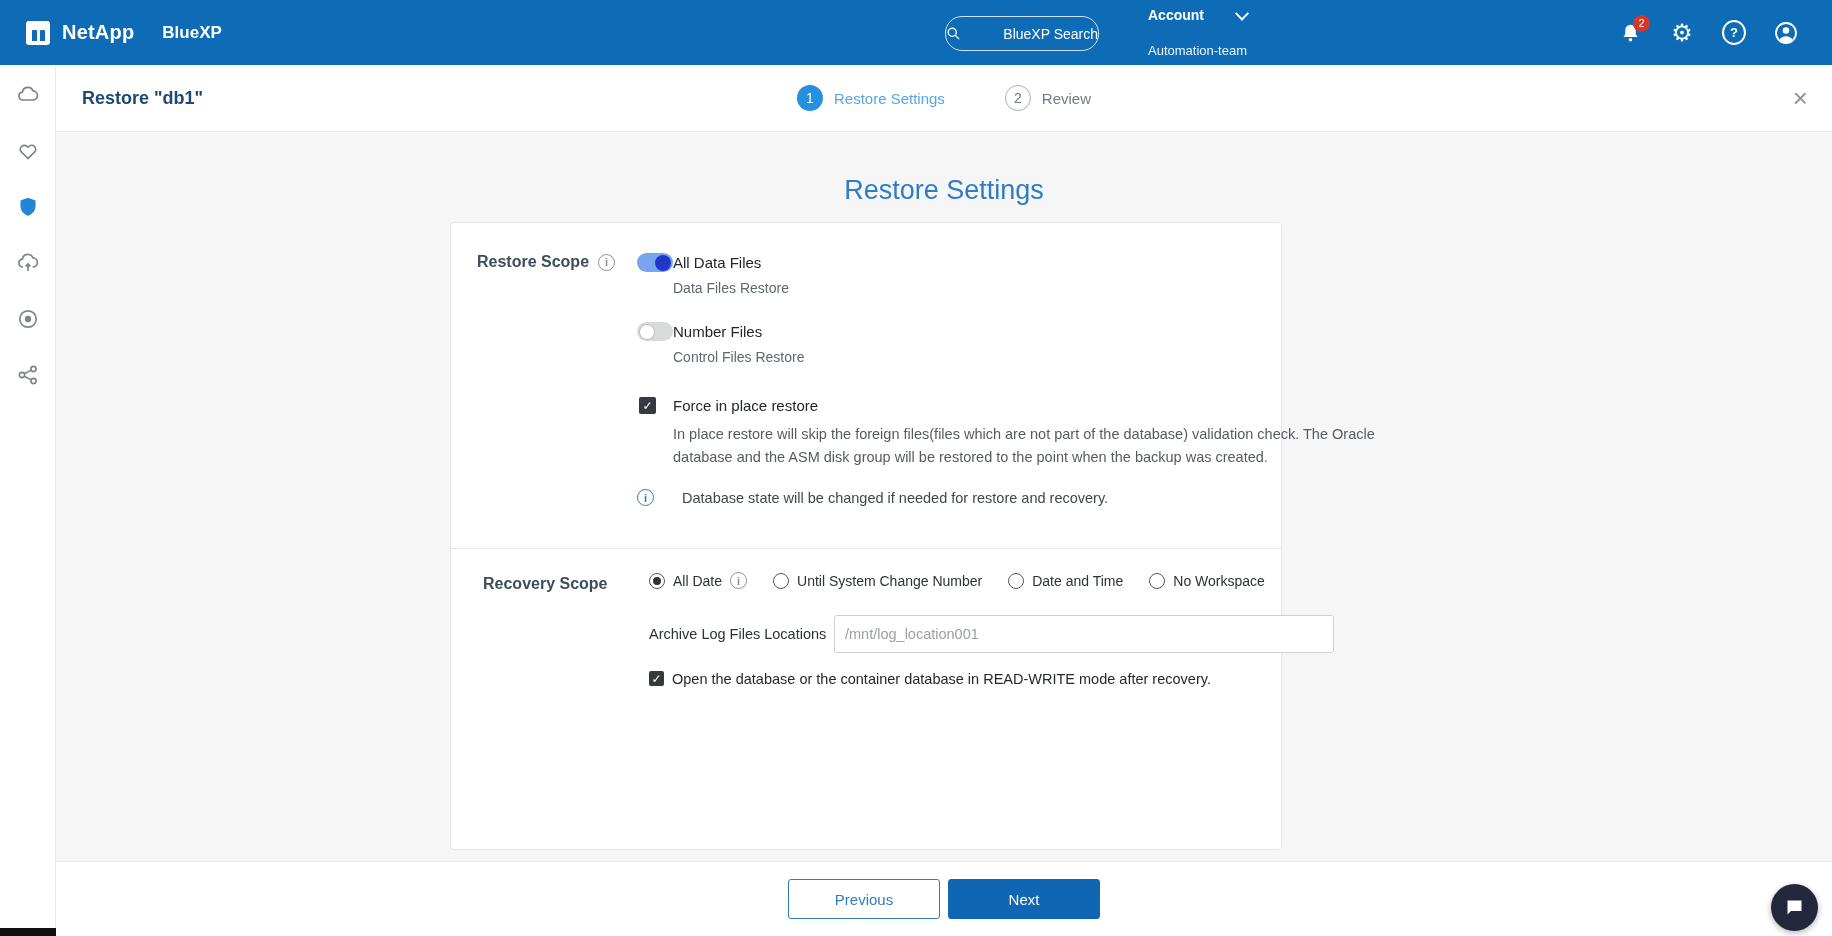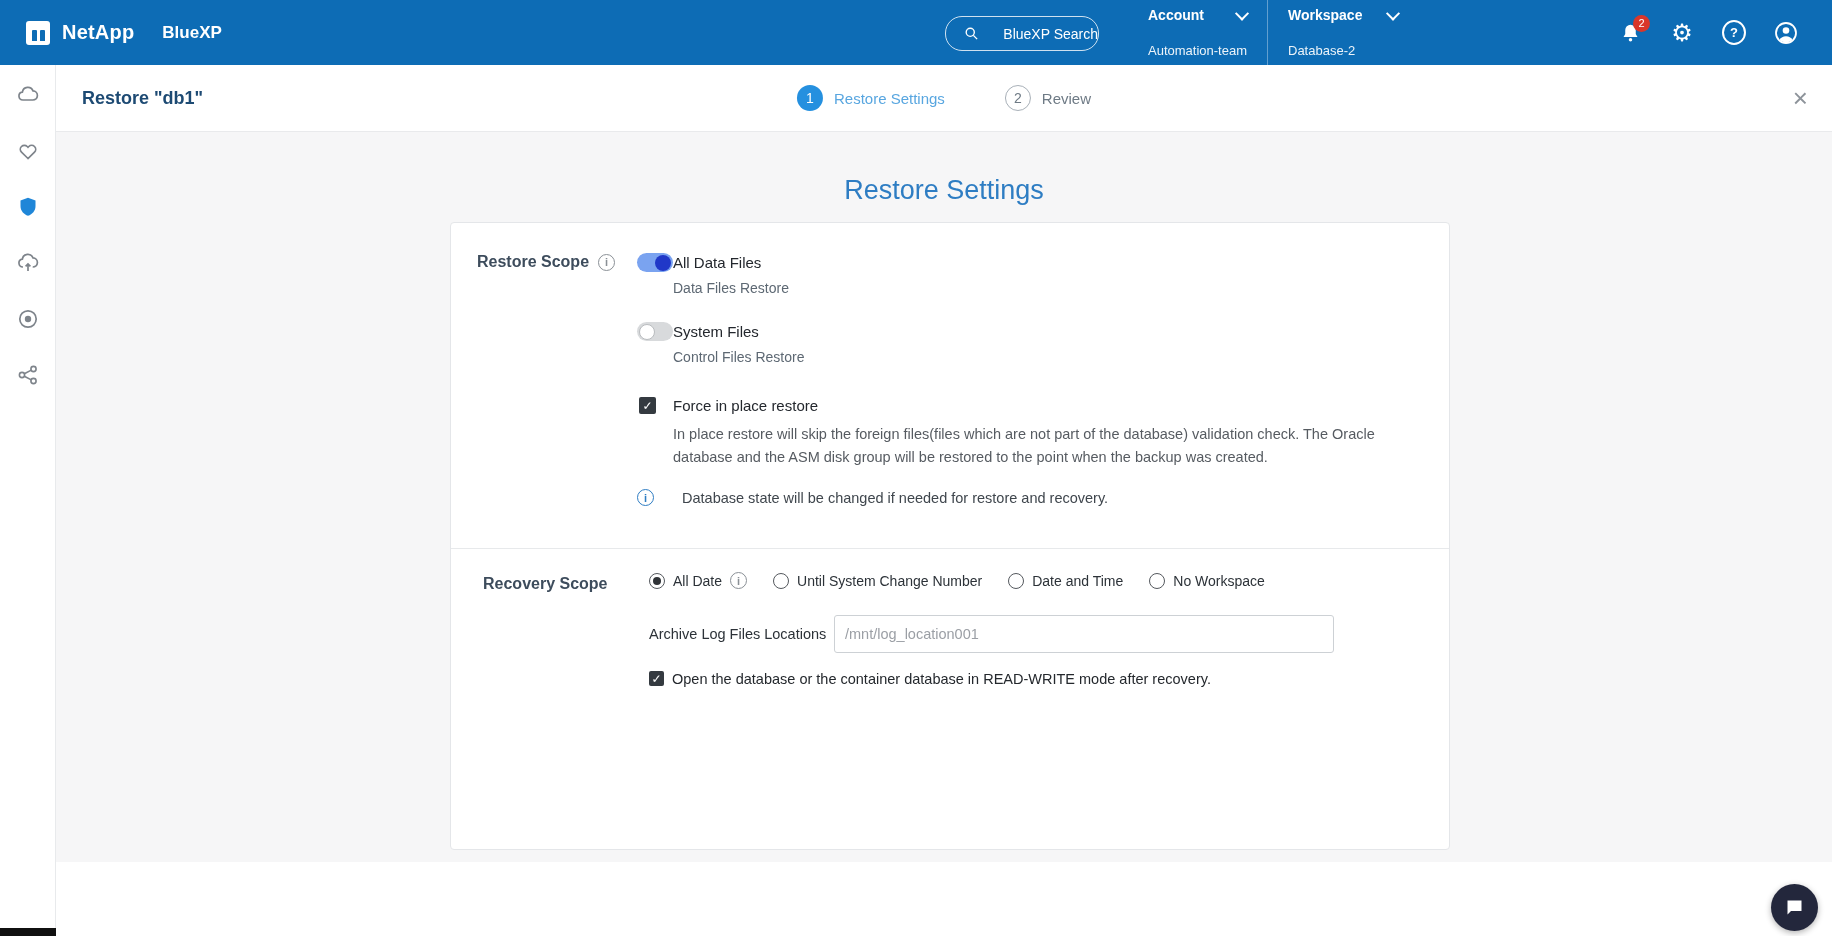--- a/index.html
+++ b/index.html
@@ -9,21 +9,21 @@
   
   .topbar{position:absolute;left:0;top:0;right:0;height:65px;background:#0d6cb5;
     display:flex;align-items:center;color:#fff;z-index:5;}
   .brand{display:flex;align-items:center;gap:12px;padding-left:26px;}
   .logo-mark{width:24px;height:24px;background:#ffffff;border-radius:3px;position:relative;
     display:flex;align-items:flex-end;justify-content:center;gap:3px;padding-bottom:4px;box-sizing:border-box;}
   .logo-mark .bar{width:5px;height:11px;background:#0d6cb5;display:block;border-radius:1px 1px 0 0;}
   .brand-name{font-size:20px;font-weight:bold;letter-spacing:.2px;}
   .product-name{font-size:17px;margin-left:16px;font-weight:600;}
   .search-pill{position:absolute;left:945px;top:16px;width:152px;height:33px;border:1px solid rgba(255,255,255,.8);
-    border-radius:17px;display:flex;align-items:center;justify-content:flex-end;gap:24px;font-size:14px;cursor:pointer;}
+    border-radius:17px;display:flex;align-items:center;justify-content:space-between;gap:24px;font-size:14px;cursor:pointer;}
   .menus{position:absolute;left:1128px;top:0;height:65px;display:flex;}
   .menu{display:flex;flex-direction:column;justify-content:center;gap:20px;padding:0 20px;cursor:pointer;}
   .menu+.menu{border-left:1px solid rgba(255,255,255,.35);}
   .menu-top{display:flex;align-items:center;justify-content:space-between;gap:26px;}
   .menu-label{font-size:14px;font-weight:bold;}
   .menu-value{font-size:13px;color:rgba(255,255,255,.92);max-width:120px;white-space:nowrap;overflow:hidden;}
   .chev{width:8px;height:8px;border-right:2px solid #fff;border-bottom:2px solid #fff;
     transform:rotate(45deg) translate(-1px,-1px);display:inline-block;}
   .top-icons{position:absolute;left:1618px;top:0;height:65px;display:flex;align-items:center;gap:28px;}
   .top-icon{position:relative;width:24px;height:24px;display:flex;align-items:center;justify-content:center;cursor:pointer;}
@@ -52,21 +52,21 @@
   .step.active .step-circle{background:#2590df;color:#fff;}
   .step.active .step-label{color:#58a6e0;font-size:15px;}
   .step.inactive .step-circle{background:#fff;border:1px solid #a8b0b8;color:#6e7a85;}
   .step.inactive .step-label{color:#6e7a85;font-size:15px;}
   .close-x{position:absolute;right:24px;top:0;height:66px;display:flex;align-items:center;
     font-size:26px;color:#8d939a;cursor:pointer;}
 
   
   .content{position:absolute;left:56px;right:0;top:131px;bottom:74px;background:#f6f6f7;overflow:hidden;}
   .page-title{position:absolute;left:0;right:0;top:44px;text-align:center;font-size:27px;color:#2e7dc3;}
-  .card{position:absolute;left:394px;top:91px;width:1000px;height:628px;background:#fff;
+  .card{position:absolute;left:394px;top:91px;width:832px;height:628px;background:#fff;
     border:1px solid #e4e6e9;border-radius:4px;box-sizing:border-box;}
 
   .sec-label{position:absolute;font-size:16px;font-weight:bold;color:#3d4c5c;display:flex;align-items:center;gap:9px;}
   .info-i{width:17px;height:17px;border-radius:50%;box-sizing:border-box;display:inline-flex;align-items:center;
     justify-content:center;font-size:11px;font-weight:bold;flex:0 0 auto;}
   .info-gray{border:1.5px solid #8a9096;color:#8a9096;}
   .info-blue{border:1.5px solid #2e7dc3;color:#2e7dc3;}
 
   .toggle{position:absolute;width:36px;height:19px;border-radius:10px;cursor:pointer;}
   .toggle .knob{position:absolute;top:1.5px;width:16px;height:16px;border-radius:50%;}
@@ -133,27 +133,20 @@
     </div>
 
     <div class="menus">
       <div class="menu">
         <div class="menu-top">
           <span class="menu-label">Account</span>
           <span class="chev"></span>
         </div>
         <span class="menu-value">Automation-team</span>
       </div>
-      <div class="menu">
-        <div class="menu-top">
-          <span class="menu-label">Workspace</span>
-          <span class="chev"></span>
-        </div>
-        <span class="menu-value">Database-2</span>
-      </div>
     </div>
 
     <div class="top-icons">
       <div class="top-icon">
         <svg width="21" height="22" viewBox="0 0 24 24">
           <path d="M12 2.5a6 6 0 0 0-6 6v4.6L4 16.5h16l-2-3.4V8.5a6 6 0 0 0-6-6z" fill="#fff"></path>
           <circle cx="12" cy="19.6" r="2" fill="#fff"></circle>
         </svg>
         <span class="badge">2</span>
       </div>
@@ -239,21 +232,21 @@
 
       <div class="toggle on" style="left:186px;top:30px;">
           <span class="knob"></span>
         </div>
       <div class="row-label" style="left:222px;top:31px;">All Data Files</div>
       <div class="row-sub" style="left:222px;top:57px;">Data Files Restore</div>
 
       <div class="toggle off" style="left:186px;top:99px;">
           <span class="knob"></span>
         </div>
-      <div class="row-label" style="left:222px;top:100px;">System Files</div>
+      <div class="row-label" style="left:222px;top:100px;">Number Files</div>
       <div class="row-sub" style="left:222px;top:126px;">Control Files Restore</div>
 
       <div class="checkbox" style="left:188px;top:174px;"></div>
       <div class="row-label" style="left:222px;top:174px;">Force in place restore</div>
       <div class="desc" style="left:222px;top:200px;width:730px;">In place restore will skip the foreign files(files which are not part of the database) validation check. The Oracle database and the ASM disk group will be restored to the point when the backup was created.</div>
 
       <span class="info-i info-blue" style="position:absolute;left:186px;top:266px;">i</span>
       <div class="note-text" style="left:211px;top:267px;">Database state will be changed if needed for restore and recovery.</div>
 
       <div class="divider" style="top:325px;"></div>
@@ -284,20 +277,24 @@
 
       <div class="archive-label" style="left:198px;top:403px;">Archive Log Files Locations</div>
       <input class="archive-input" style="left: 383px; top: 392px;" type="text" value="/mnt/log_location001">
 
       <div class="checkbox" style="left:198px;top:448px;width:15px;height:15px;"></div>
       <div class="row-sub" style="left:221px;top:448px;font-size:14.5px;color:#24282d;">Open the database or the container database in READ-WRITE mode after recovery.</div>
 
     </div>
   </main>
 
+  <footer class="footer">
+    <button class="btn btn-prev">Previous</button>
+    <button class="btn btn-next">Next</button>
+  </footer>
 
   <div class="chat-bubble">
     <svg width="21" height="21" viewBox="0 0 24 24">
       <path d="M4 4h16v12H8l-4 4z" fill="#fff"></path>
     </svg>
   </div>
 
 </div>
 
 </body></html>

